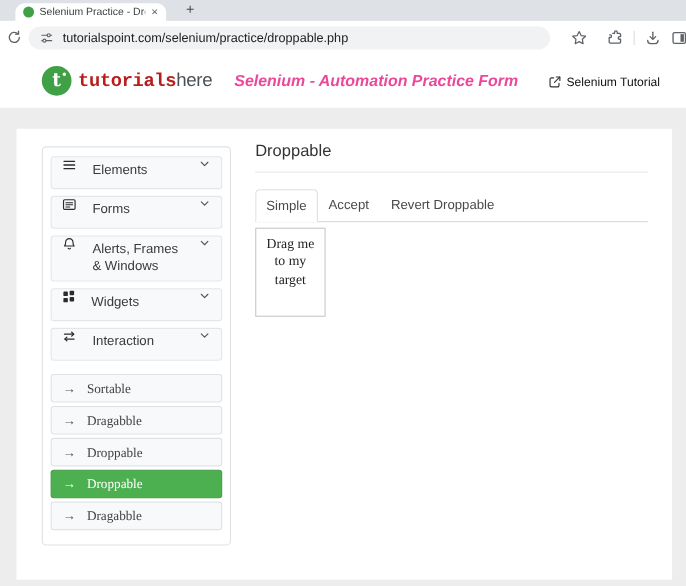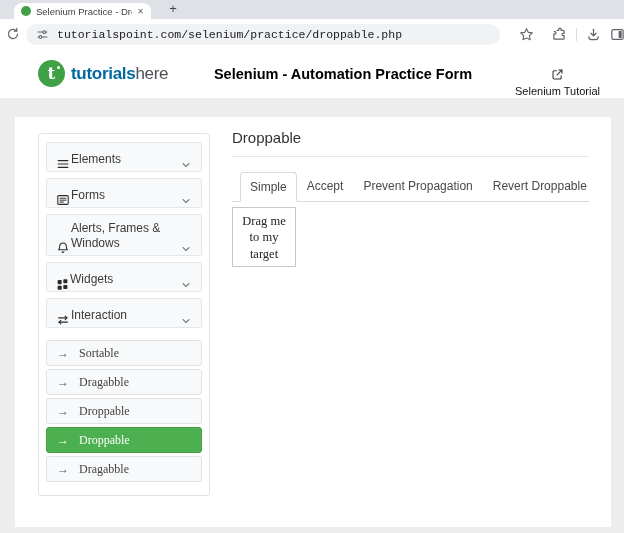--- a/index.html
+++ b/index.html
@@ -16,53 +16,53 @@
   .tab-close { font-size:8px; color:#5f6368; flex:0 0 auto; cursor:pointer; }
   .new-tab { position:absolute; left:165px; top:1px; font-size:13px; color:#45494d;
     width:16px; height:16px; text-align:center; line-height:16px; }
 
   .toolbar { position:relative; height:31px; background:#fff; display:flex; align-items:center; }
   .toolbar svg { display:block; }
   .reload-btn { position:absolute; left:6px; top:8px; color:#5f6368; }
   .omnibox { position:absolute; left:26px; top:5px; width:474px; height:21px;
     background:#f0f2f4; border-radius:11px; display:flex; align-items:center;
     padding:0 10px; gap:8px; }
-  .omnibox .url { font-size:11.5px; color:#202124; white-space:nowrap; overflow:hidden;font-family:Liberation Mono, monospace; }
+  .omnibox .url { font-size:11.5px; color:#202124; white-space:nowrap; overflow:hidden; }
   .tool-ic { position:absolute; top:8px; color:#5f6368; }
   .star-btn { left:519px; }
   .ext-btn { left:551px; }
   .tb-divider { position:absolute; left:576px; top:9px; width:1px; height:13px; background:#dadce0; }
   .dl-btn { left:586px; }
   .panel-btn { left:610px; }
 
   
   .site-header { position:relative; height:48px; background:#fff; }
   .logo { position:absolute; left:38px; top:10px; display:flex; align-items:center; gap:6px; cursor:pointer; }
   .logo-circle { width:27px; height:27px; border-radius:50%; background:#3fa046; position:relative;
     color:#fff; font-family:"DejaVu Serif", serif; font-weight:bold; font-size:17px;
     text-align:center; line-height:26px; }
   .logo-circle i { position:absolute; right:5px; top:6px; width:3px; height:3px;
     border-radius:50%; background:#fff; }
   .logo-word { font-size:17px; letter-spacing:-0.3px; }
-  .logo-word b { color:#0369a1; font-weight:700; }
+  .logo-word b { color:#b91c1c; font-weight:700;font-family:Liberation Mono, monospace; }
   .logo-word span { color:#4b5055; font-weight:500; }
-  .page-title { position:absolute; left:213px; top:16px; width:260px; text-align:center;
-    font-size:14.5px; font-weight:700; color:#000000; }
+  .page-title { position:absolute; left:213px; top:16px; width:260px; 
+    font-size:14.5px; font-weight:700; color:#ec4899;font-style:italic; }
   .tutorial-link { position:absolute; right:24px; top:18px; display:flex; align-items:center;
-    gap:4px; font-size:11px; color:#111; cursor:pointer;flex-direction:column; }
+    gap:4px; font-size:11px; color:#111; cursor:pointer; }
   .tutorial-link svg { color:#333; }
 
   
   .card { position:absolute; left:15px; top:117px; width:596px; height:410px; background:#fff; }
 
   
   .sidebar { position:absolute; left:23px; top:16px; width:172px;
     border:1px solid #dee2e6; border-radius:4px; padding:8px 7px 10px; background:#fff; }
   .acc-row { background:#f8f9fa; border:1px solid #e4e7ea; border-radius:3px;
-    margin-bottom:6px; display:flex; align-items:flex-end; gap:1px;
+    margin-bottom:6px; display:flex; align-items:flex-start; gap:14px;
     padding:0 9px; min-height:30px; cursor:pointer; }
   .acc-row.tall { min-height:42px; }
   .acc-row .a-icon { color:#2b2b2b; flex:0 0 auto; display:flex; }
   .acc-row .a-label { font-size:12px; color:#3a3a3a; line-height:1.25; padding:4px 0; }
   .acc-row .chev { margin-left:auto; color:#555; display:flex; }
 
   .sub-list { margin-top:12px; }
   .sub-item { background:#f8f9fa; border:1px solid #dfe3e6; border-radius:3px;
     height:26px; margin-bottom:3px; display:flex; align-items:center; gap:10px;
     padding:0 10px; cursor:pointer; }
@@ -71,24 +71,24 @@
   .sub-item.active { background:#4caf50; border-color:#449d48; }
   .sub-item.active .arrow, .sub-item.active .s-label { color:#fff; }
 
   
   .main { position:absolute; left:217px; top:12px; width:357px; }
   .main h2 { font-size:15px; font-weight:500; color:#333; }
   .main .rule { border-top:1px solid #e8e8e8; margin:10px 0 15px; }
   .tabs { display:flex; border-bottom:1px solid #d9d9d9; }
   .ptab { font-size:12px; color:#494949; padding:7px 10px; cursor:pointer; white-space:nowrap; }
   .ptab.active { background:#fff; border:1px solid #d9d9d9; border-bottom-color:#fff;
-    margin-bottom:-1px; border-radius:4px 4px 0 0; padding:7px 9px;margin-left:8px; }
+    margin-bottom:-1px; border-radius:4px 4px 0 0; padding:7px 9px; }
   .playground { margin-top:5px; display:flex; gap:9px;
     font-family:"Liberation Serif", serif; font-size:12.5px; color:#222; }
-  .drag-box { width:64px; height:60px; background:#fff; border:1px solid #c8c8c8;
+  .drag-box { width:64px; height:81px; background:#fff; border:1px solid #c8c8c8;
     text-align:center; padding:5px 4px 0; line-height:1.3; cursor:grab; }
   .drop-box { width:94px; height:94px; background:#e9e9e9; text-align:center;
     padding-top:8px; margin-top:-1px; }
 </style>
 </head>
 <body>
 
 <div>
   <div class="tabstrip">
     <div class="tab">
@@ -261,20 +261,19 @@
       </div>
     </div>
   </div>
 
   <div class="main">
     <h2>Droppable</h2>
     <div class="rule"></div>
     <div class="tabs">
       <span class="ptab active">Simple</span>
       <span class="ptab">Accept</span>
-      <span class="ptab">Prevent Propagation</span>
       <span class="ptab">Revert Droppable</span>
     </div>
     <div class="playground">
       <div class="drag-box">Drag me to my target</div>
     </div>
   </div>
 </div>
 
 </body></html>

